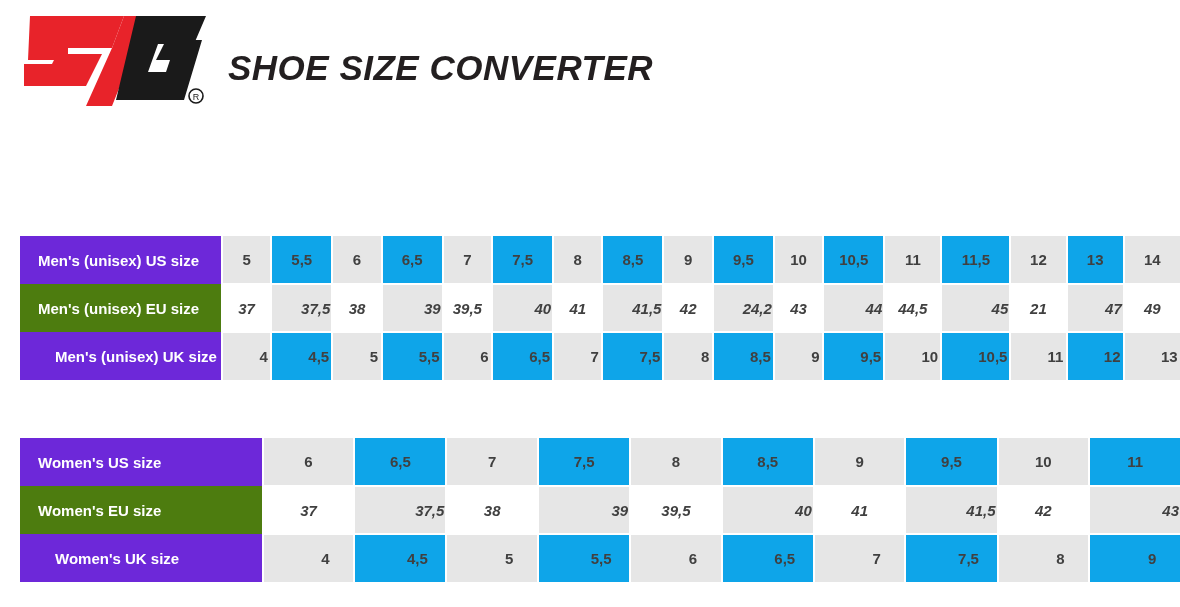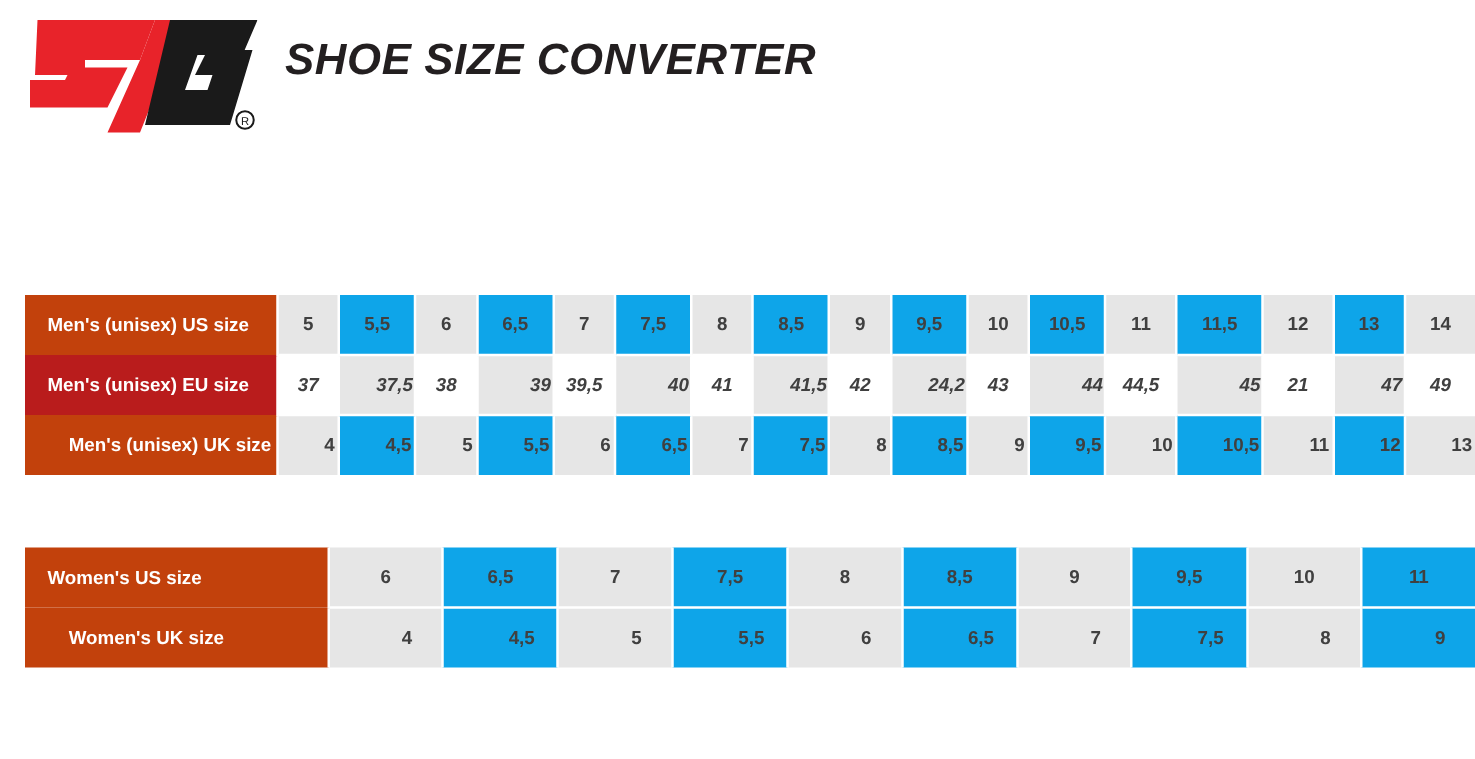--- a/index.html
+++ b/index.html
@@ -29,21 +29,21 @@
     left: 16px;
     top: 10px;
     width: 190px;
     height: 100px;
   }
   .logo svg { display: block; }
 
   .title {
     position: absolute;
     left: 228px;
-    top: 28px;
+    top: 48px;
     font-size: 35px;
     font-weight: bold;
     font-style: italic;
     letter-spacing: 0.5px;
     color: #231f20;
     white-space: nowrap;
     font-family: "Liberation Sans", sans-serif;
   }
 
   
@@ -63,22 +63,22 @@
   td.rowlabel {
     width: 208px;
     color: #ffffff;
     font-size: 15px;
     font-weight: bold;
     text-align: left;
     padding-left: 18px;
     white-space: nowrap;
     border-right: 2px solid #ffffff;
   }
-  tr.dark td.rowlabel   { background: #c2410c; }
-  tr.medium td.rowlabel { background: #b91c1c; }
+  tr.dark td.rowlabel   { background: #6d28d9; }
+  tr.medium td.rowlabel { background: #4d7c0f; }
 
   td.val {
     width: 55px;
     text-align: center;
     font-size: 15px;
     font-weight: bold;
     color: #404040;
     border-right: 2px solid #ffffff;
     border-bottom: 2px solid #ffffff;
   }
@@ -191,20 +191,33 @@
       <td class="val alt">6,5</td>
       <td class="val">7</td>
       <td class="val alt">7,5</td>
       <td class="val">8</td>
       <td class="val alt">8,5</td>
       <td class="val">9</td>
       <td class="val alt">9,5</td>
       <td class="val">10</td>
       <td class="val alt">11</td>
     </tr>
+    <tr class="medium">
+      <td class="rowlabel">Women's EU size</td>
+      <td class="val">37</td>
+      <td class="val alt">37,5</td>
+      <td class="val">38</td>
+      <td class="val alt">39</td>
+      <td class="val">39,5</td>
+      <td class="val alt">40</td>
+      <td class="val">41</td>
+      <td class="val alt">41,5</td>
+      <td class="val">42</td>
+      <td class="val alt">43</td>
+    </tr>
     <tr class="dark">
       <td class="rowlabel">Women's UK size</td>
       <td class="val">4</td>
       <td class="val alt">4,5</td>
       <td class="val">5</td>
       <td class="val alt">5,5</td>
       <td class="val">6</td>
       <td class="val alt">6,5</td>
       <td class="val">7</td>
       <td class="val alt">7,5</td>

